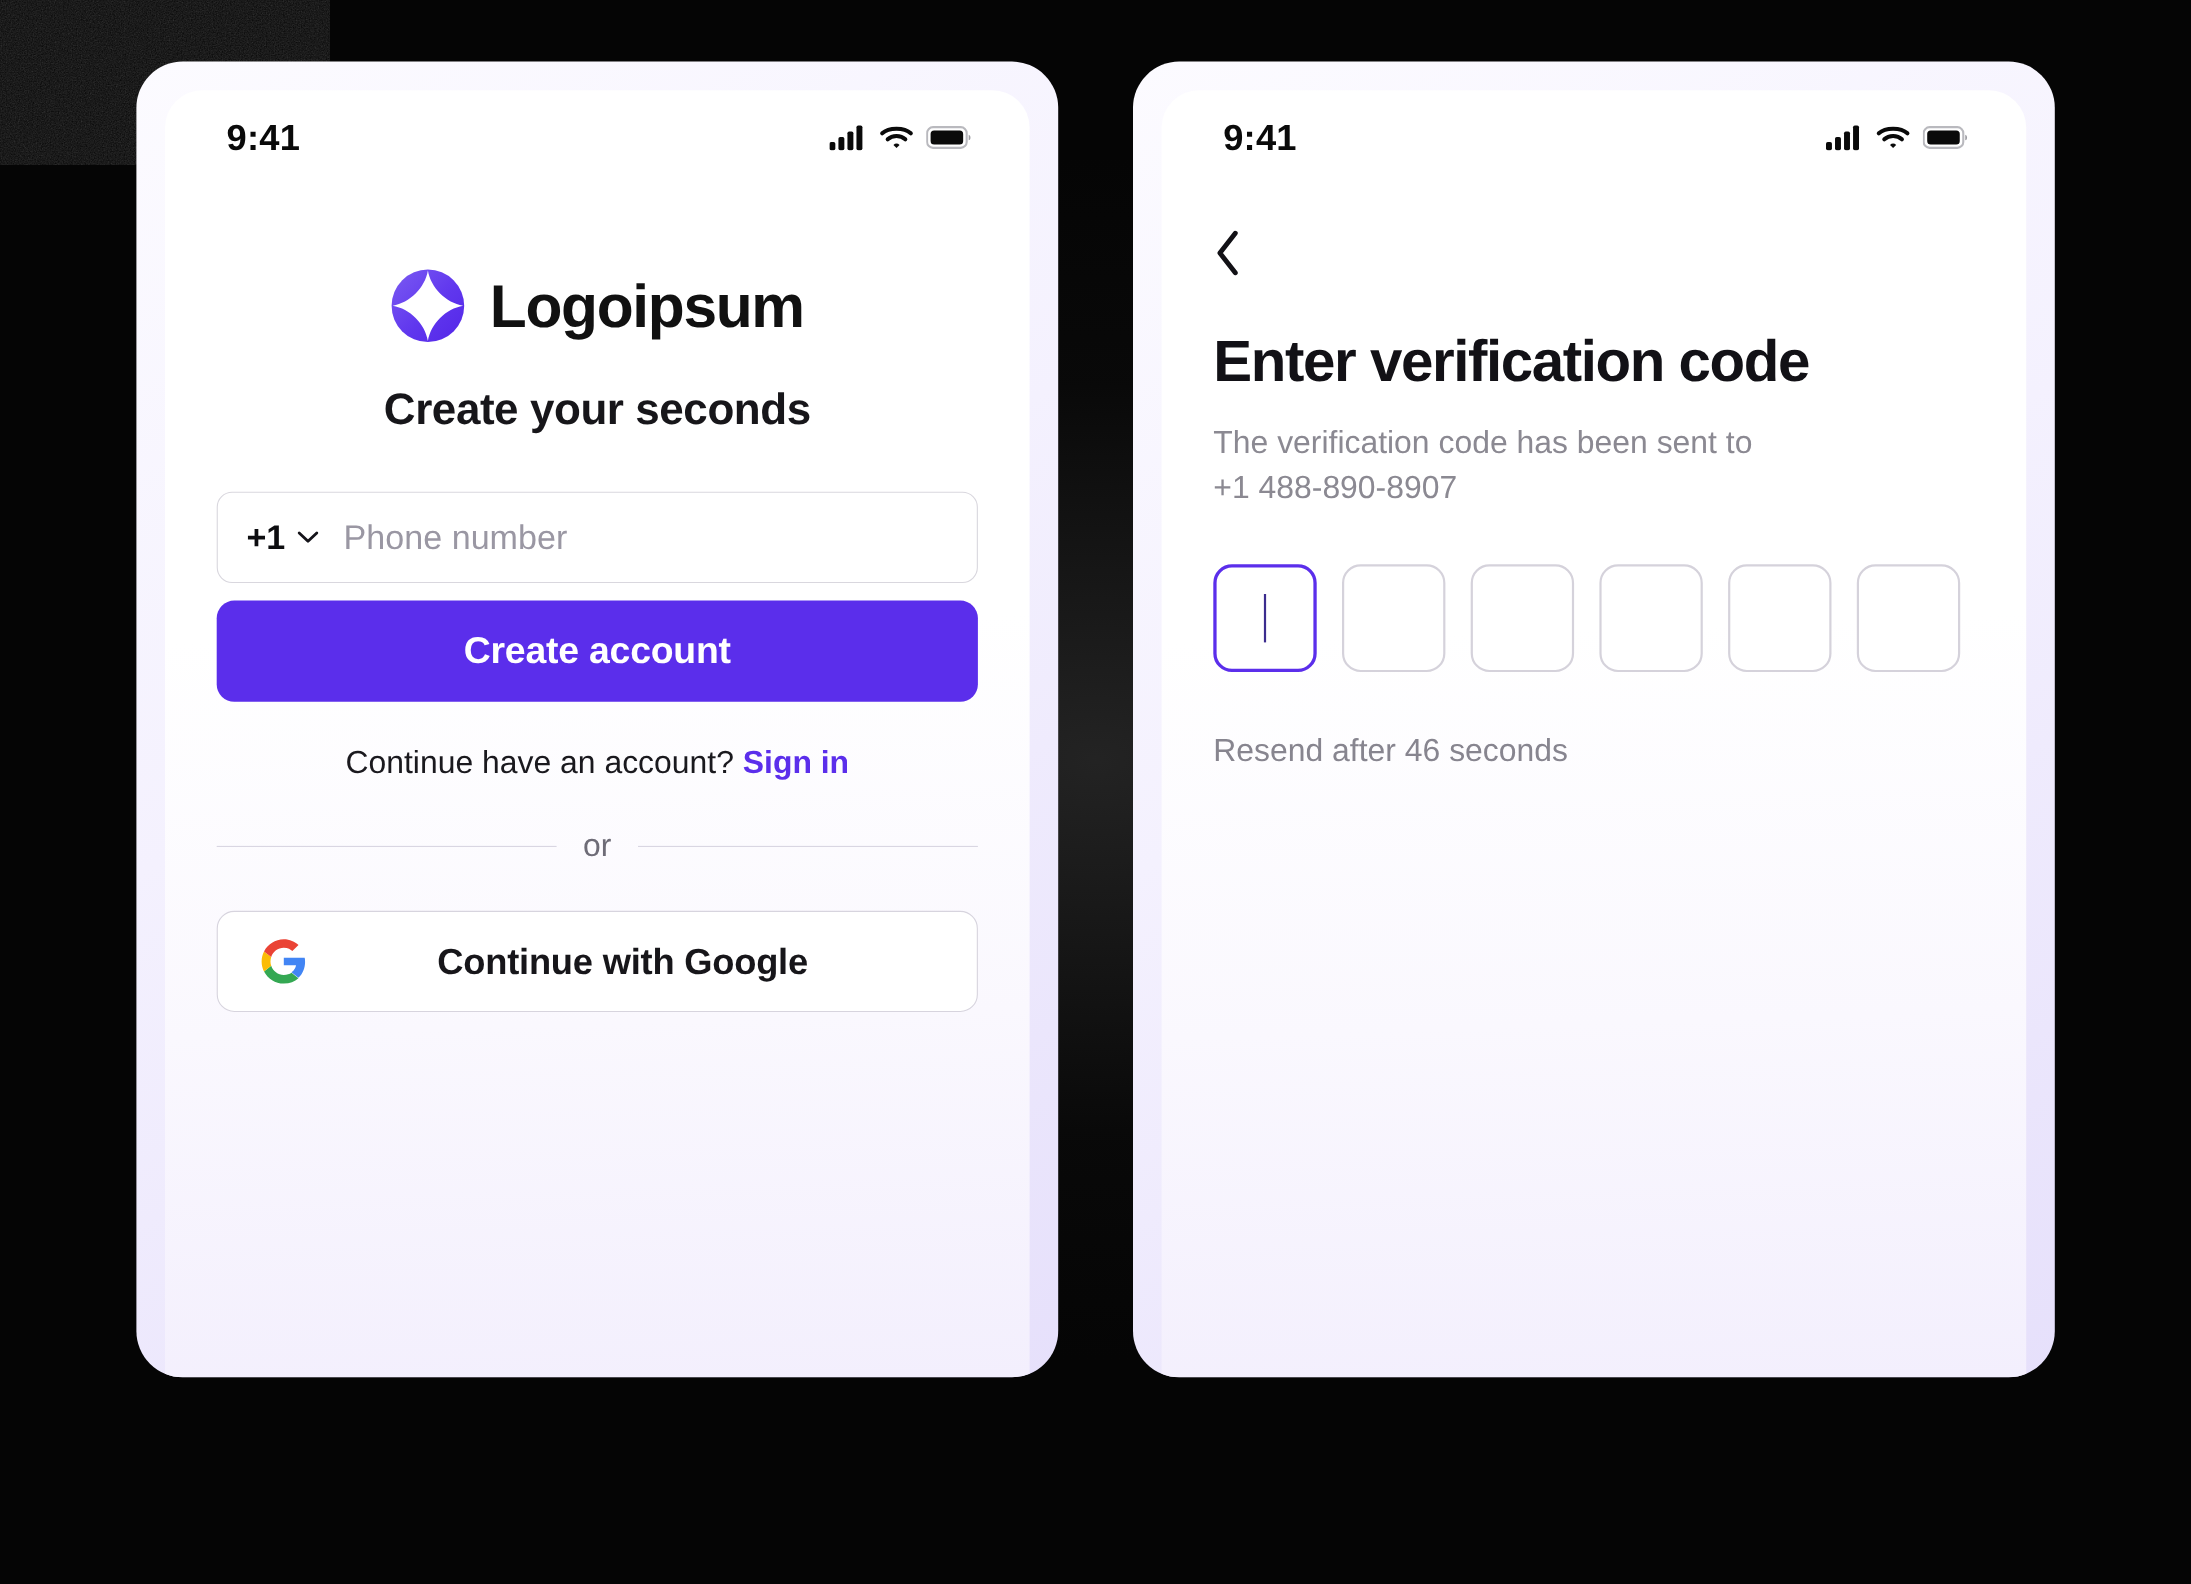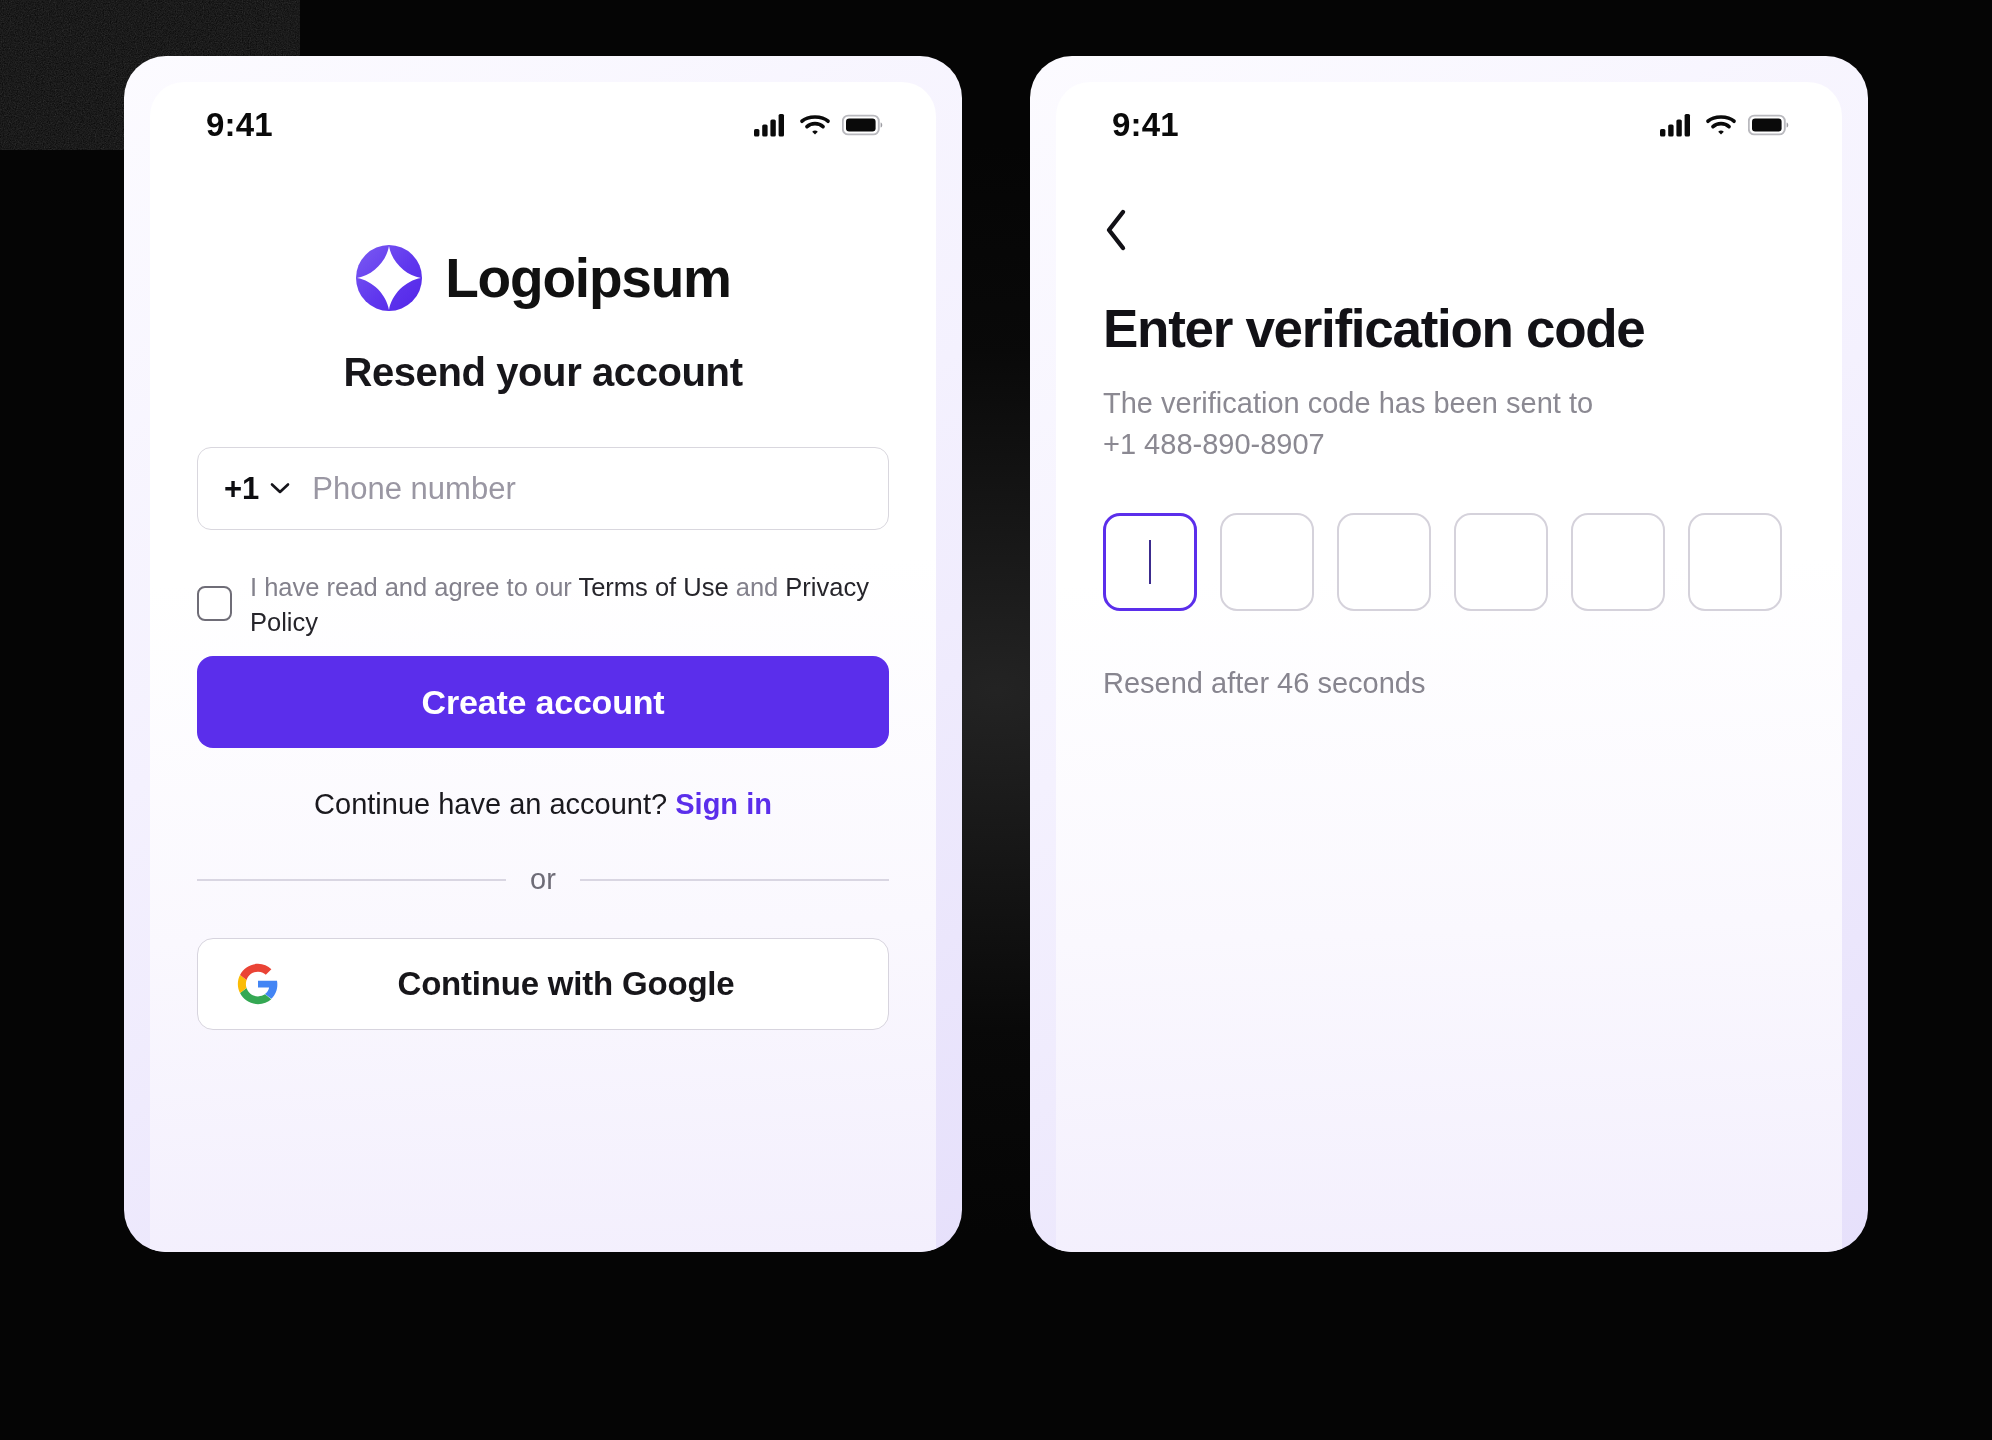--- a/index.html
+++ b/index.html
@@ -355,38 +355,32 @@
               <mask id="starMask">
                 <rect x="0" y="0" width="68" height="68" fill="#fff"></rect>
                 <path d="M34 2 C36.6 17.6 50.4 31.4 66 34 C50.4 36.6 36.6 50.4 34 66 C31.4 50.4 17.6 36.6 2 34 C17.6 31.4 31.4 17.6 34 2 Z" fill="#000"></path>
               </mask>
             </defs>
             <circle cx="34" cy="34" r="33" fill="url(#logoGrad)" mask="url(#starMask)"></circle>
           </svg>
           <span class="brand-name">Logoipsum</span>
         </div>
 
-        <h1 class="page-heading">Resend your account</h1>
+        <h1 class="page-heading">Create your seconds</h1>
 
         <div class="phone-field">
           <span class="cc-select">
             <span class="cc-code">+1</span>
             <svg width="20" height="13" viewBox="0 0 20 13">
               <path d="M2 2.5 L10 10 L18 2.5" stroke="#15141A" stroke-width="2.6" fill="none" stroke-linecap="round" stroke-linejoin="round"></path>
             </svg>
           </span>
           <input class="phone-input" type="text" placeholder="Phone number" style="">
         </div>
 
-        <div class="terms-row">
-          <div class="checkbox"></div>
-          <div class="terms-text">
-            <span>I have read and agree to our </span><span class="lnk">Terms of Use</span><span> and </span><span class="lnk">Privacy Policy</span>
-          </div>
-        </div>
 
         <button class="btn-primary">Create account</button>
 
         <div class="signin-line">
           <span>Continue have an account?</span>
           <span class="link-purple">Sign in</span>
         </div>
 
         <div class="divider">
           <span class="rule"></span>

